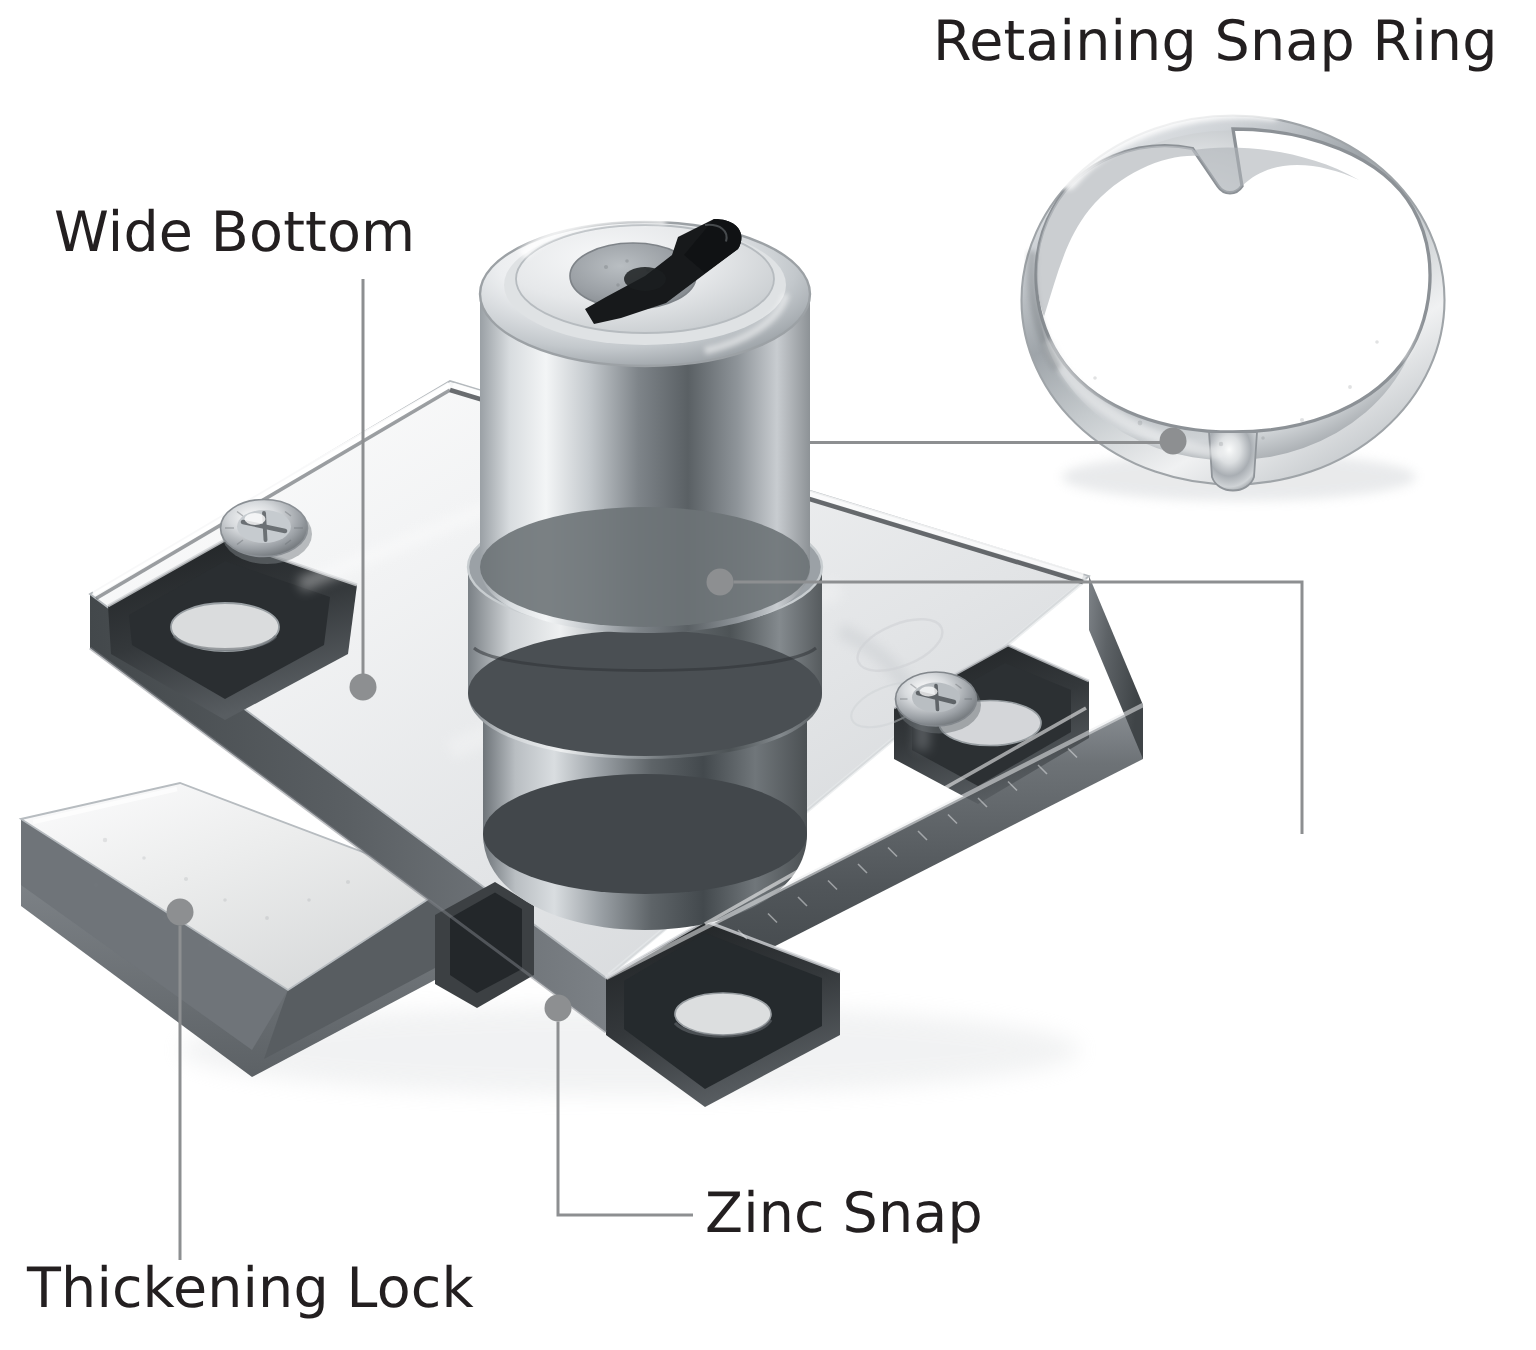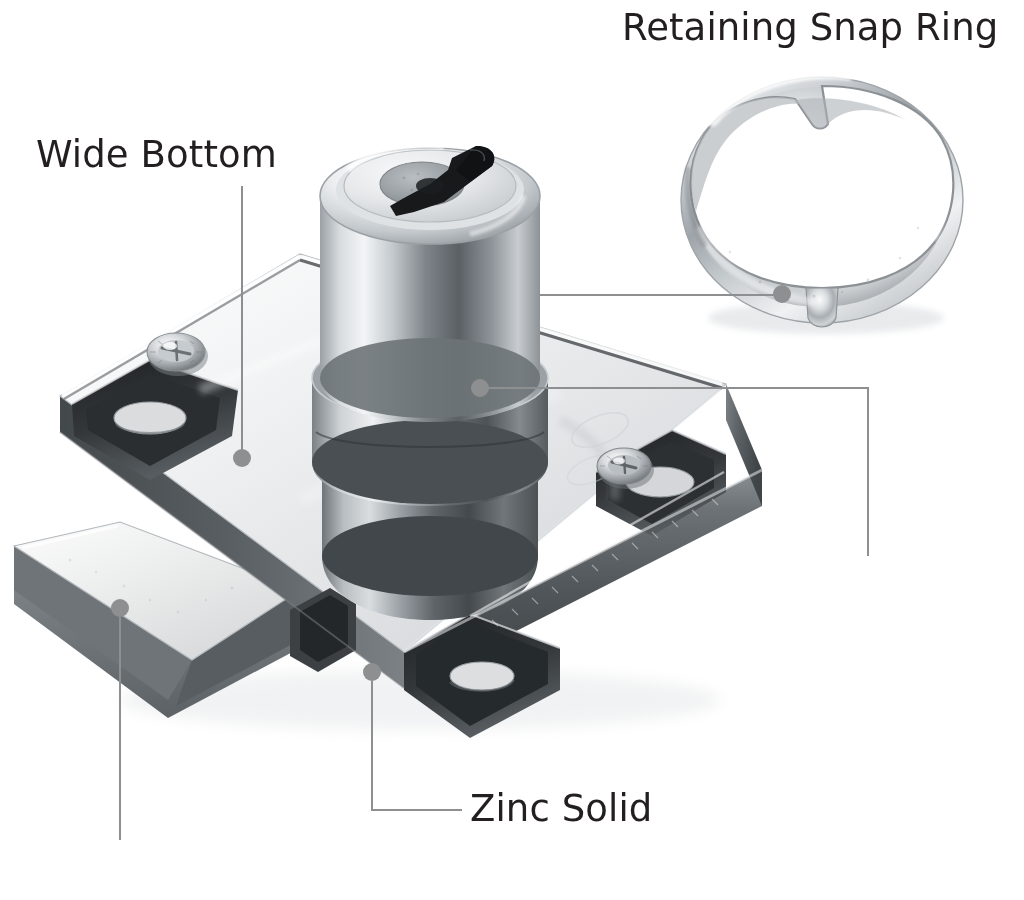--- a/index.html
+++ b/index.html
@@ -451,16 +451,17 @@
       <circle cx="372" cy="672" r="9"></circle>
       <circle cx="120" cy="608" r="9"></circle>
     </g>
   </svg>
 
   <div class="callout-label" id="lbl-snap-ring">Retaining Snap Ring</div>
 
   <div class="callout-label" id="lbl-wide-bottom">Wide Bottom</div>
 
 
-  <div class="callout-label" id="lbl-zinc-alloy">Zinc Solid</div>
-
+  <div class="callout-label" id="lbl-zinc-alloy">Zinc Snap</div>
+
+  <div class="callout-label" id="lbl-thickening-lock">Thickening Lock</div>
 
 </div>
 
 </body></html>

